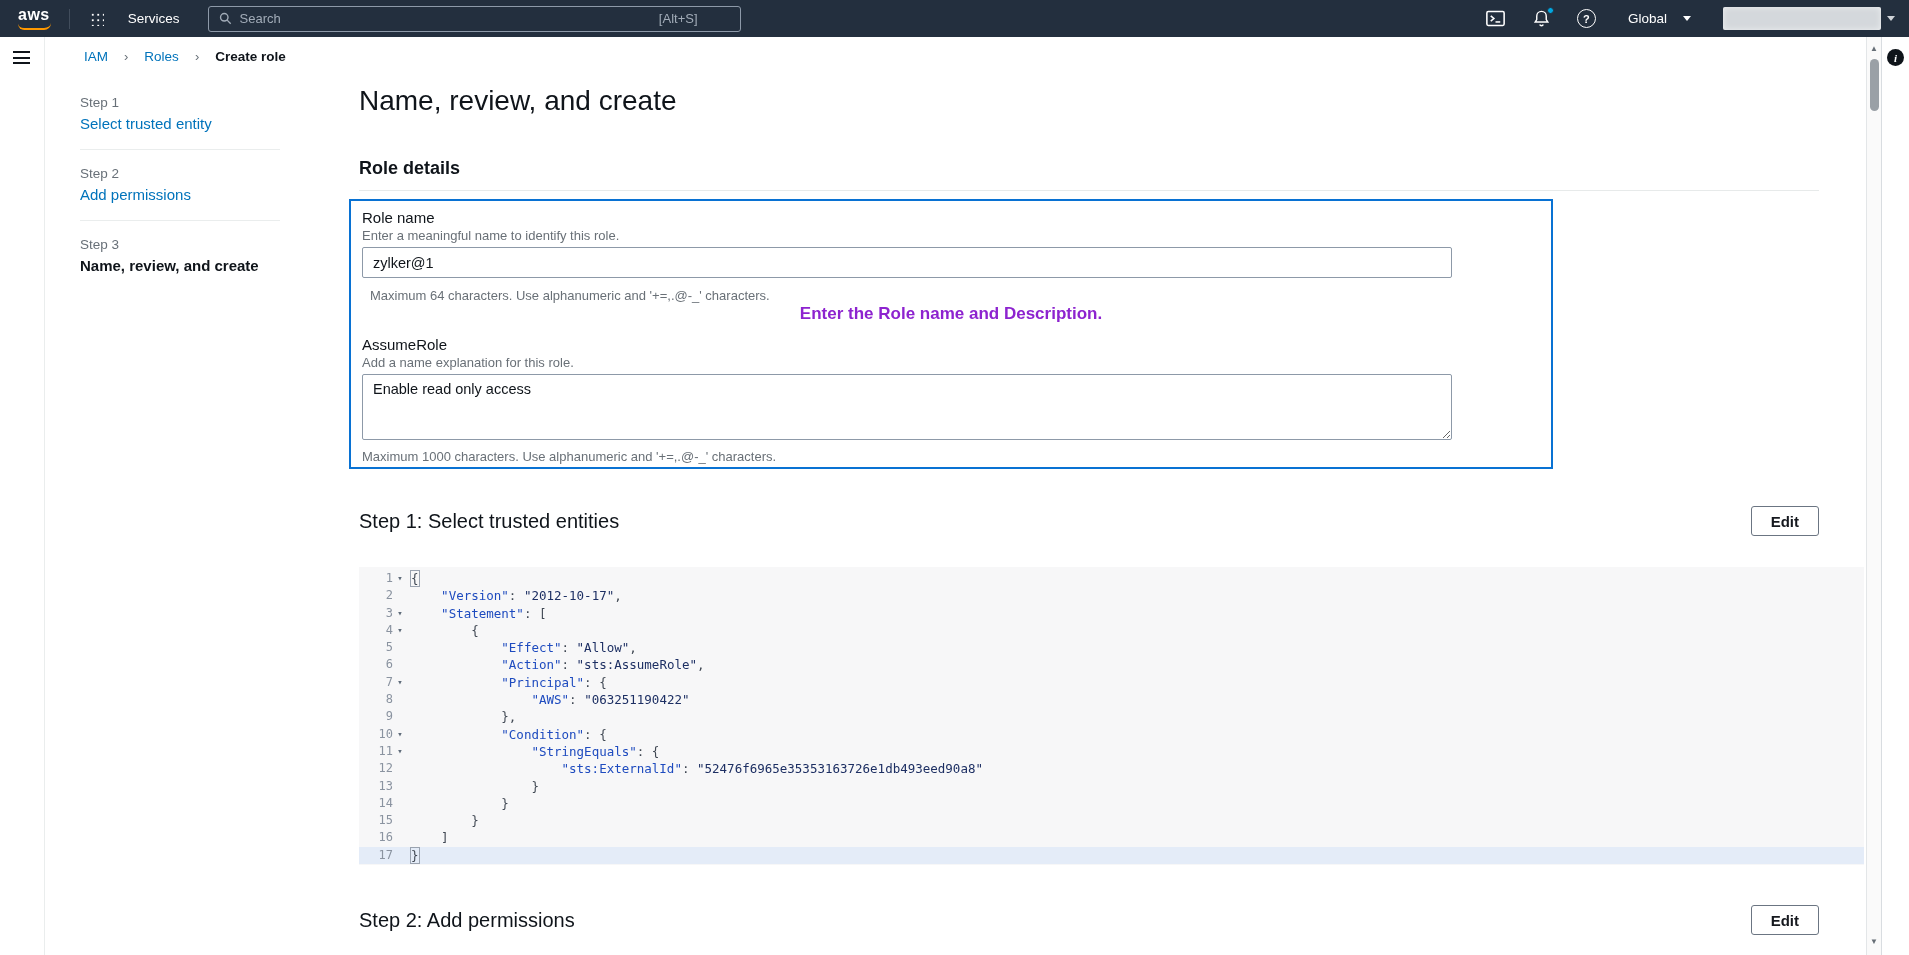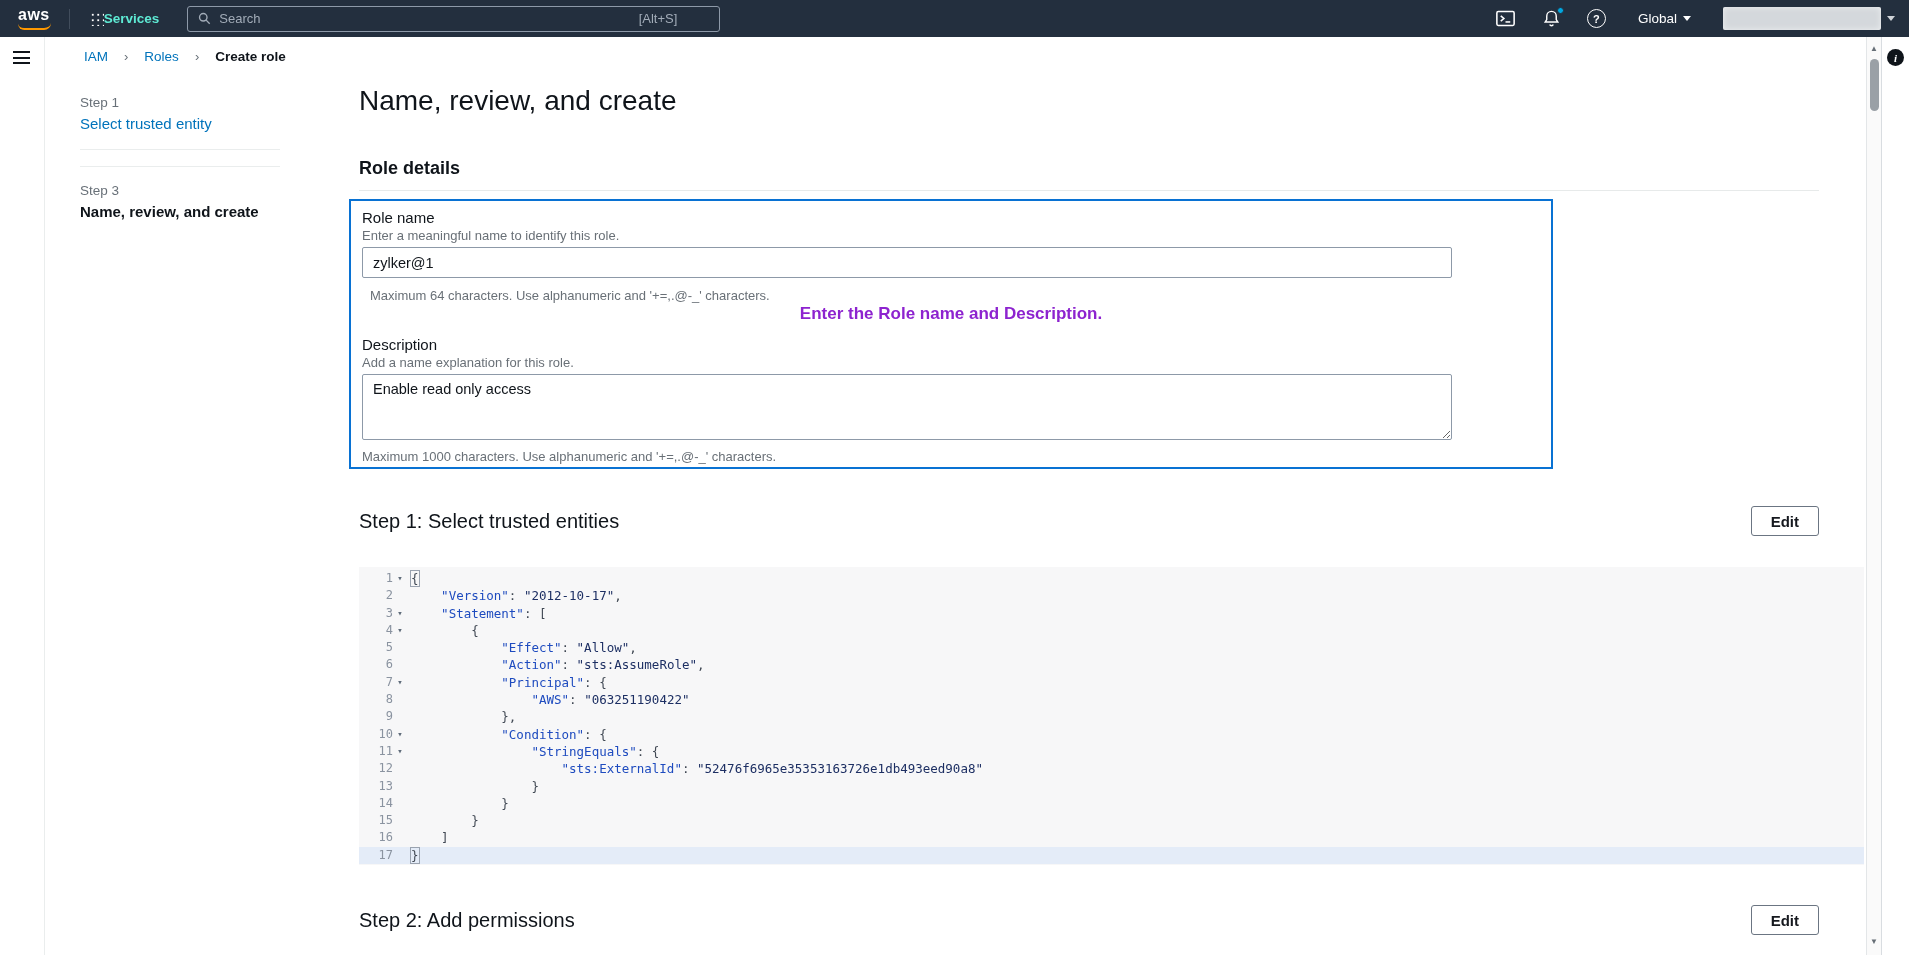--- a/index.html
+++ b/index.html
@@ -9,39 +9,39 @@
 
   
   .topnav{position:absolute;left:0;top:0;right:0;height:37px;background:var(--nav-bg,#232f3e);
           display:flex;align-items:center;padding-left:16px;z-index:5;}
   .aws-logo{position:relative;display:inline-block;color:#fff;font-weight:700;font-size:16px;
             letter-spacing:.5px;padding:2px 6px 9px 2px;cursor:pointer;text-decoration:none;}
   .aws-smile{position:absolute;left:2px;right:5px;bottom:3px;height:7px;
              border-bottom:2px solid var(--accent-orange,#ff9900);
              border-bottom-left-radius:8px;border-bottom-right-radius:9px;}
   .nav-sep{width:1px;height:20px;background:#414d5c;margin:0 13px;}
-  .services{display:flex;align-items:center;gap:0;background:none;border:none;color:#5eead4;
-            font-family:inherit;font-size:13.5px;font-weight:700;cursor:pointer;padding:4px 6px;}
+  .services{display:flex;align-items:center;gap:24px;background:none;border:none;color:#ffffff;
+            font-family:inherit;font-size:13.5px;font-weight:400;cursor:pointer;padding:4px 6px;}
   .grid-icon{width:15px;height:15px;
              background-image:radial-gradient(#fff 1.3px,rgba(255,255,255,0) 1.4px);
              background-size:5.5px 5.5px;background-position:1px 1px;}
   .search{position:relative;margin-left:22px;width:533px;height:26px;border:1px solid #8d99a8;
           border-radius:3px;display:flex;align-items:center;padding:0 10px;gap:8px;cursor:text;}
   .search .ph{color:#a2acb8;font-size:13px;}
   .search .kbd{position:absolute;right:42px;color:#a2acb8;font-size:13px;}
   .mag{width:13px;height:13px;flex:0 0 auto;}
   .nav-right{margin-left:auto;display:flex;align-items:center;gap:26px;padding-right:14px;}
   .nav-icon-btn{background:none;border:none;padding:0;cursor:pointer;position:relative;
                 display:flex;align-items:center;justify-content:center;}
   .bell-dot{position:absolute;top:-2px;right:-3px;width:7px;height:7px;border-radius:50%;
             background:var(--notification-dot,#00a8e1);border:1.5px solid var(--nav-bg,#232f3e);}
   .help-circle{width:19px;height:19px;border:1.6px solid #fff;border-radius:50%;color:#fff;
                font-size:11px;font-weight:700;background:none;cursor:pointer;
                display:flex;align-items:center;justify-content:center;font-family:inherit;}
-  .region{display:flex;align-items:center;gap:6px;background:none;border:none;color:#fff;
+  .region{display:flex;align-items:center;gap:16px;background:none;border:none;color:#fff;
           font-family:inherit;font-size:13.5px;cursor:pointer;}
   .caret{width:0;height:0;border-left:4px solid transparent;border-right:4px solid transparent;
          border-top:5px solid #fff;display:inline-block;}
   .caret.dim{border-top-color:#cfd3d8;}
   .account{display:flex;align-items:center;gap:6px;cursor:pointer;}
   .redacted{display:inline-block;width:158px;height:23px;background:#d4d8dc;border-radius:2px;
             box-shadow:inset 0 0 6px rgba(255,255,255,.6);}
 
   
   .page{position:absolute;left:0;top:37px;right:0;bottom:0;}
@@ -198,41 +198,45 @@
         <span class="bc-sep">›</span>
         <span class="bc-current">Create role</span>
       </nav>
 
       <aside class="steps">
         <div class="step-group">
           <div class="eyebrow">Step 1</div>
           <a class="step-link">Select trusted entity</a>
         </div>
         <hr>
+        <div class="step-group">
+          <div class="eyebrow">Step 2</div>
+          <a class="step-link">Add permissions</a>
+        </div>
         <hr>
         <div class="step-group">
           <div class="eyebrow">Step 3</div>
           <span class="step-current">Name, review, and create</span>
         </div>
       </aside>
 
       <section class="main-col">
         <h1>Name, review, and create</h1>
         <h2>Role details</h2>
         <div class="rule"></div>
 
         <div class="highlight-box">
           <label class="lbl-role">Role name</label>
           <p class="field-desc fd1">Enter a meaningful name to identify this role.</p>
           <input class="text-input" value="zylker@1" style="">
           <p class="field-hint fh1">Maximum 64 characters. Use alphanumeric and '+=,.@-_' characters.</p>
 
           <p class="annotation">Enter the Role name and Description.</p>
 
-          <label class="lbl-desc">Description</label>
+          <label class="lbl-desc">AssumeRole</label>
           <p class="field-desc fd2">Add a name explanation for this role.</p>
           <textarea class="text-area" style="">Enable read only access</textarea>
           <p class="field-hint fh2">Maximum 1000 characters. Use alphanumeric and '+=,.@-_' characters.</p>
         </div>
 
         <div class="section-head s1">
           <h3>Step 1: Select trusted entities</h3>
           <button class="btn">Edit</button>
         </div>
 

